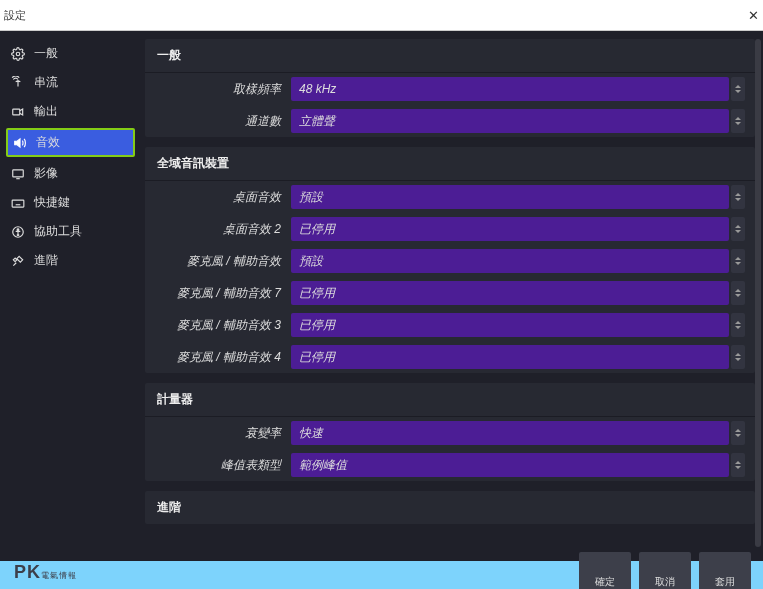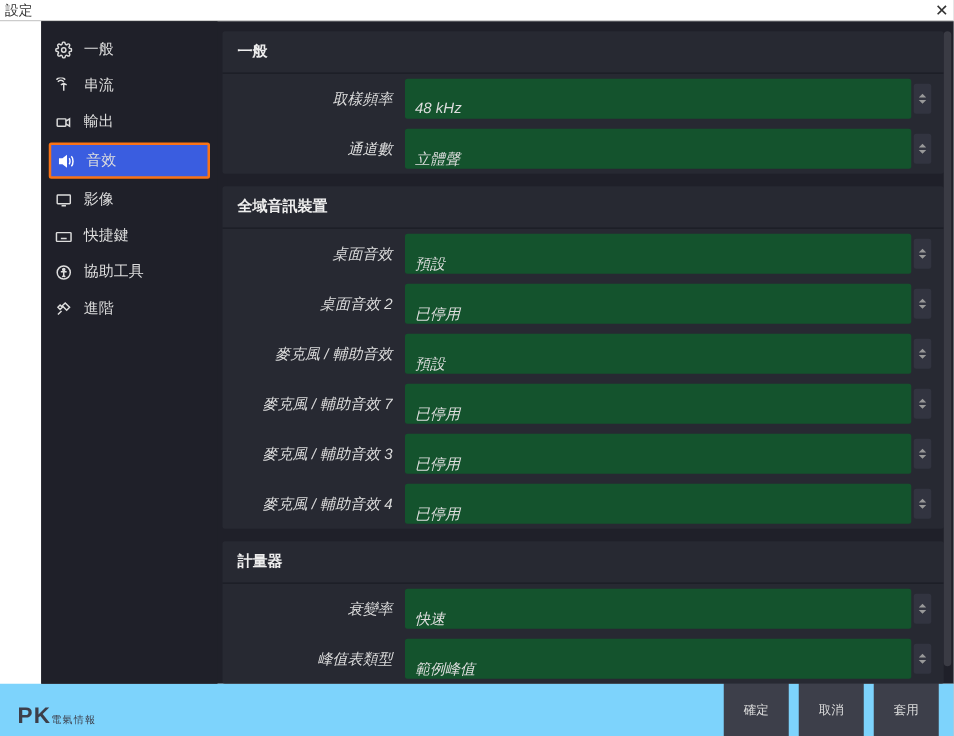--- a/index.html
+++ b/index.html
@@ -1,32 +1,32 @@
 <!DOCTYPE html>
 <html><head>
 <meta charset="utf-8">
 <style>
 * { margin:0; padding:0; box-sizing:border-box; font-family:"Microsoft JhengHei",Arial,sans-serif; }
 body { background:#fff; width:763px; height:589px; overflow:hidden; position:relative; }
-.titlebar { height:17px; background:#fff; border-bottom:1px solid #ccc; display:flex; align-items:center; padding:0 4px; font-size:11px; color:#333; }
+.titlebar { height:31px; background:#fff; border-bottom:1px solid #ccc; display:flex; align-items:center; padding:0 4px; font-size:11px; color:#333; }
 .titlebar .title { flex:1; }
 .titlebar .close { cursor:pointer; font-size:13px; line-height:1; }
-.container { display:flex; height:530px; background:#1f2029;margin-left:33px; }
+.container { display:flex; height:530px; background:#1f2029; }
 .sidebar { width:141px; background:#1f2029; padding:8px 0; }
 .side-item { display:flex; align-items:center; padding:6px 10px; font-size:12px; color:#ddd; cursor:pointer; }
 .side-item .icon { width:16px; height:16px; margin-right:8px; display:inline-flex; align-items:center; justify-content:center; }
-.side-item.active { background:#3a5de0; border:2px solid #f97316; border-radius:2px; margin:2px 6px; padding:4px 4px; }
+.side-item.active { background:#3a5de0; border:2px solid #84cc16; border-radius:2px; margin:2px 6px; padding:4px 4px; }
 .main { flex:1; padding:8px 8px 8px 4px; overflow:hidden; position:relative; }
 .scroll { position:absolute; right:2px; top:8px; width:6px; height:508px; background:#3a3b44; border-radius:3px; }
 .group { background:#272932; margin-bottom:10px; border-radius:2px; }
 .group-header { padding:8px 12px; font-size:12px; font-weight:bold; color:#eee; }
 .group-body { border-top:1px solid #1b1c24;font-style:italic; }
 .row { display:flex; align-items:center; padding:4px 10px; }
 .row-label { width:136px; text-align:right; padding-right:10px; font-size:12px; color:#ddd; }
-.select { flex:1; height:24px; background:#14532d; border:none; border-radius:2px; display:flex; align-items:flex-start; padding:16px 8px; font-size:12px; color:#ddd; position:relative; }
+.select { flex:1; height:24px; background:#4c1d95; border:none; border-radius:2px; display:flex; align-items:center; padding:0 8px; font-size:12px; color:#ddd; position:relative; }
 .spin { width:14px; height:24px; margin-left:2px; display:flex; flex-direction:column; justify-content:center; align-items:center; background:#323440; border-radius:2px; }
 .spin div { width:0; height:0; border-left:3px solid transparent; border-right:3px solid transparent; }
 .spin .up { border-bottom:3px solid #999; margin-bottom:2px; }
 .spin .down { border-top:3px solid #999; }
 .footer { height:42px; background:#7dd3fc; display:flex; justify-content:flex-end; align-items:center; padding:0 12px; gap:8px; }
 .btn { background:#3d3f4a; color:#ddd; border:none; padding:23px 16px; font-size:10px; cursor:pointer; border-radius:2px; }
 .watermark { position:absolute; left:14px; bottom:6px; font-size:18px; font-weight:bold; color:#3d3f4a; letter-spacing:1px; }
 .watermark small { font-size:8px; font-weight:normal; color:#3d3f4a; }
 svg { width:14px; height:14px; }
 </style>

